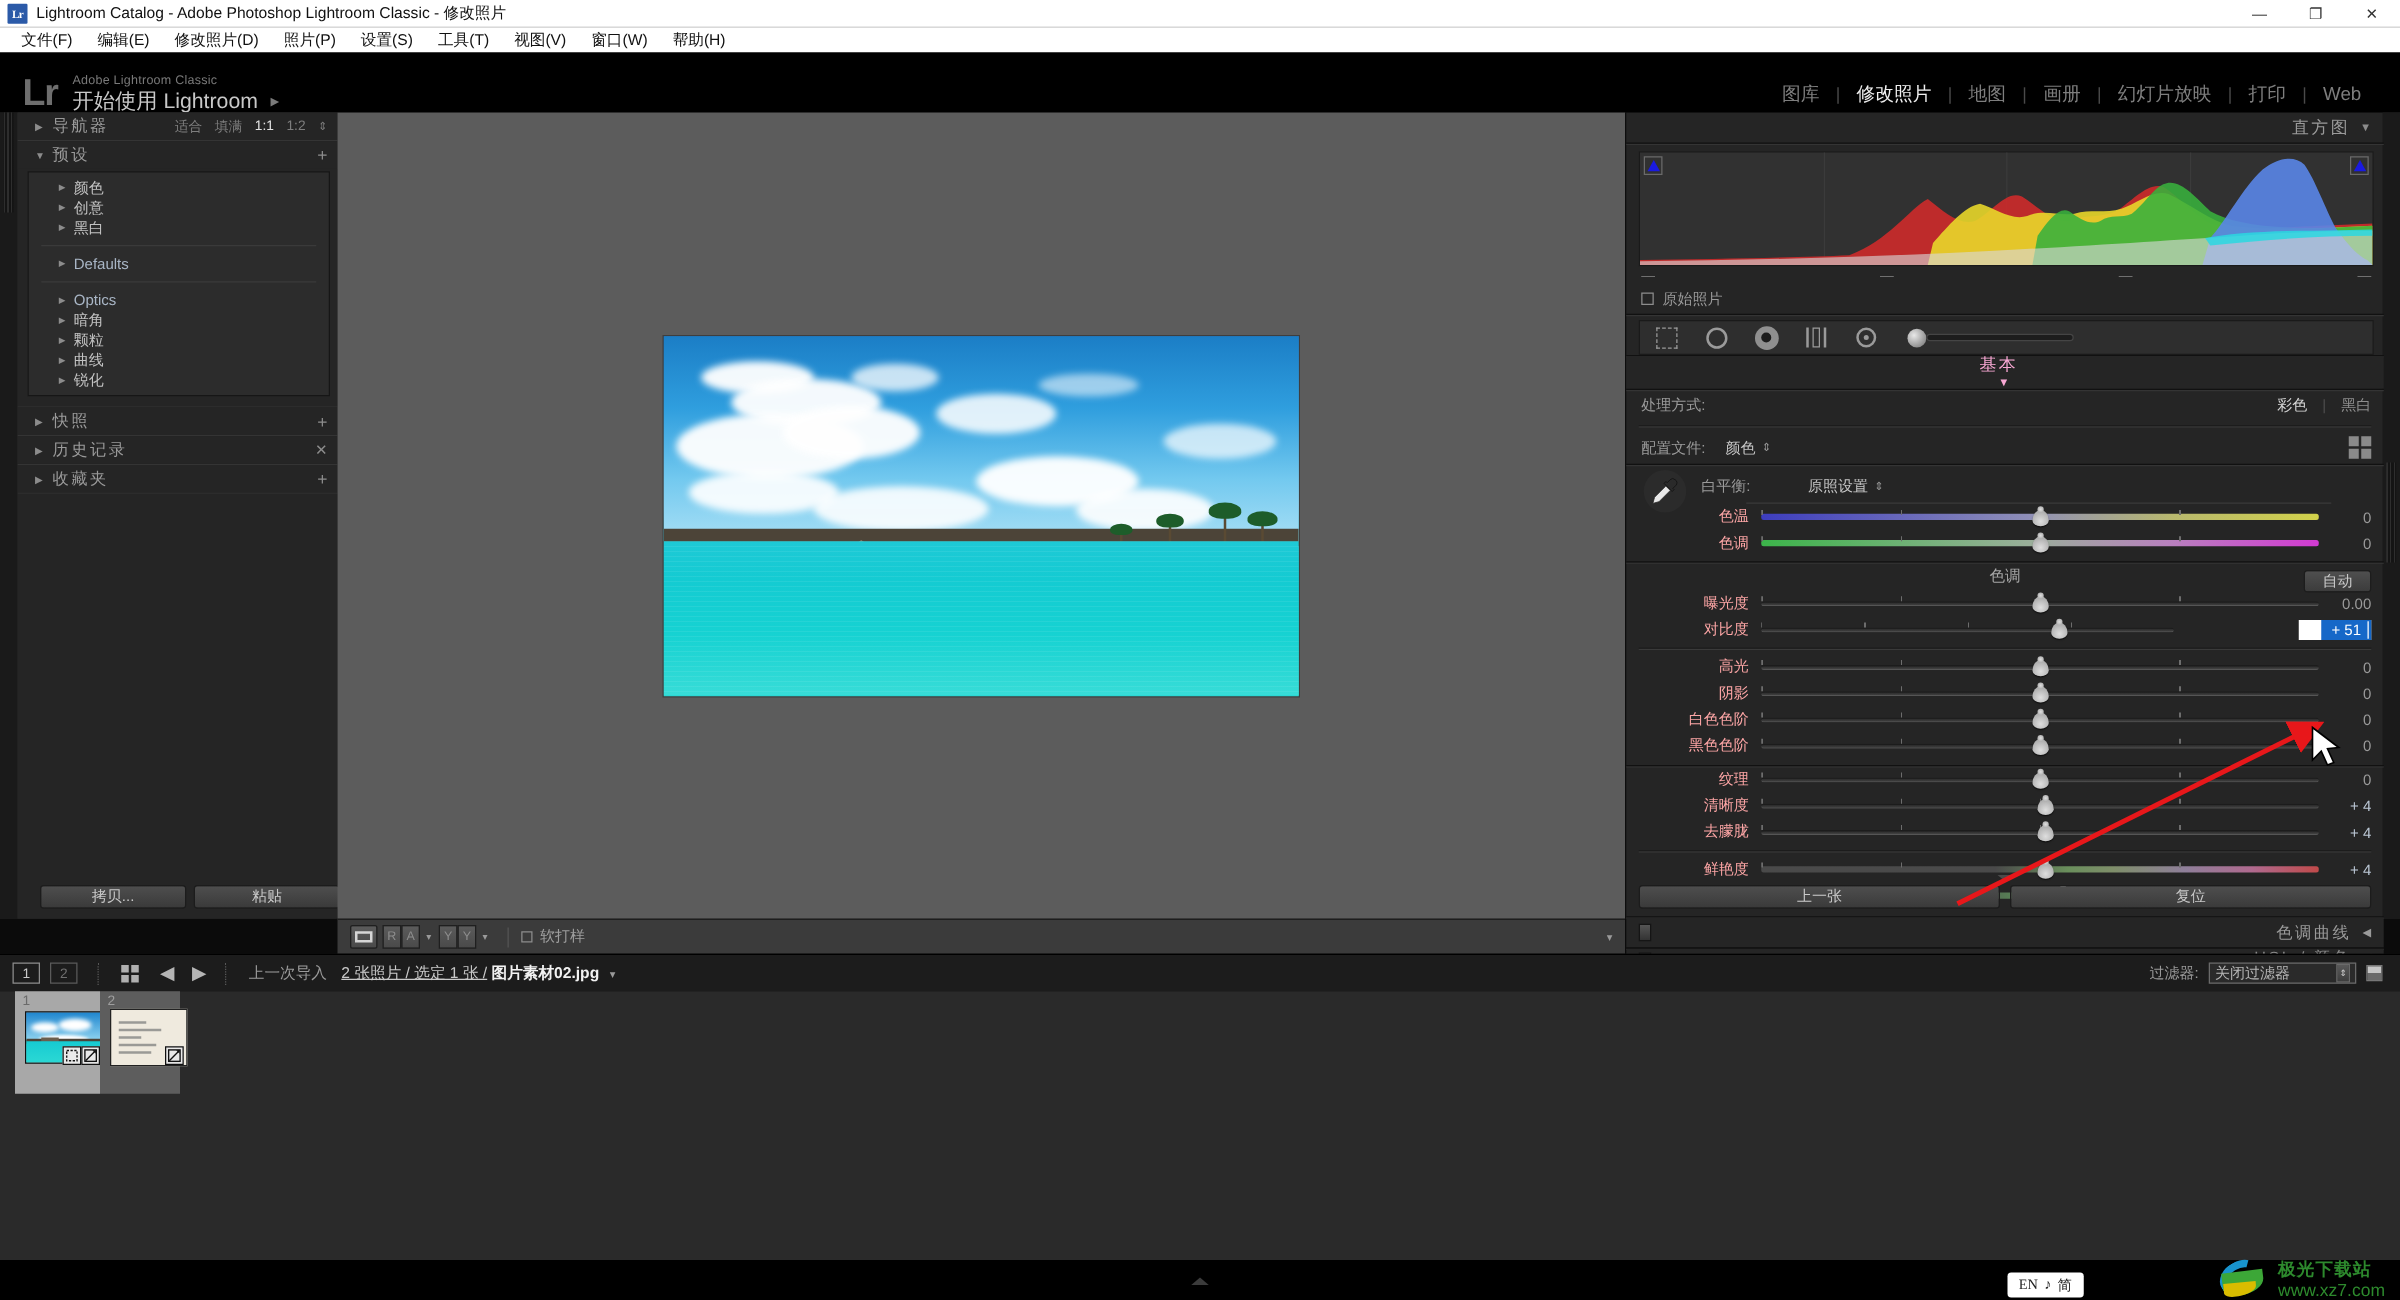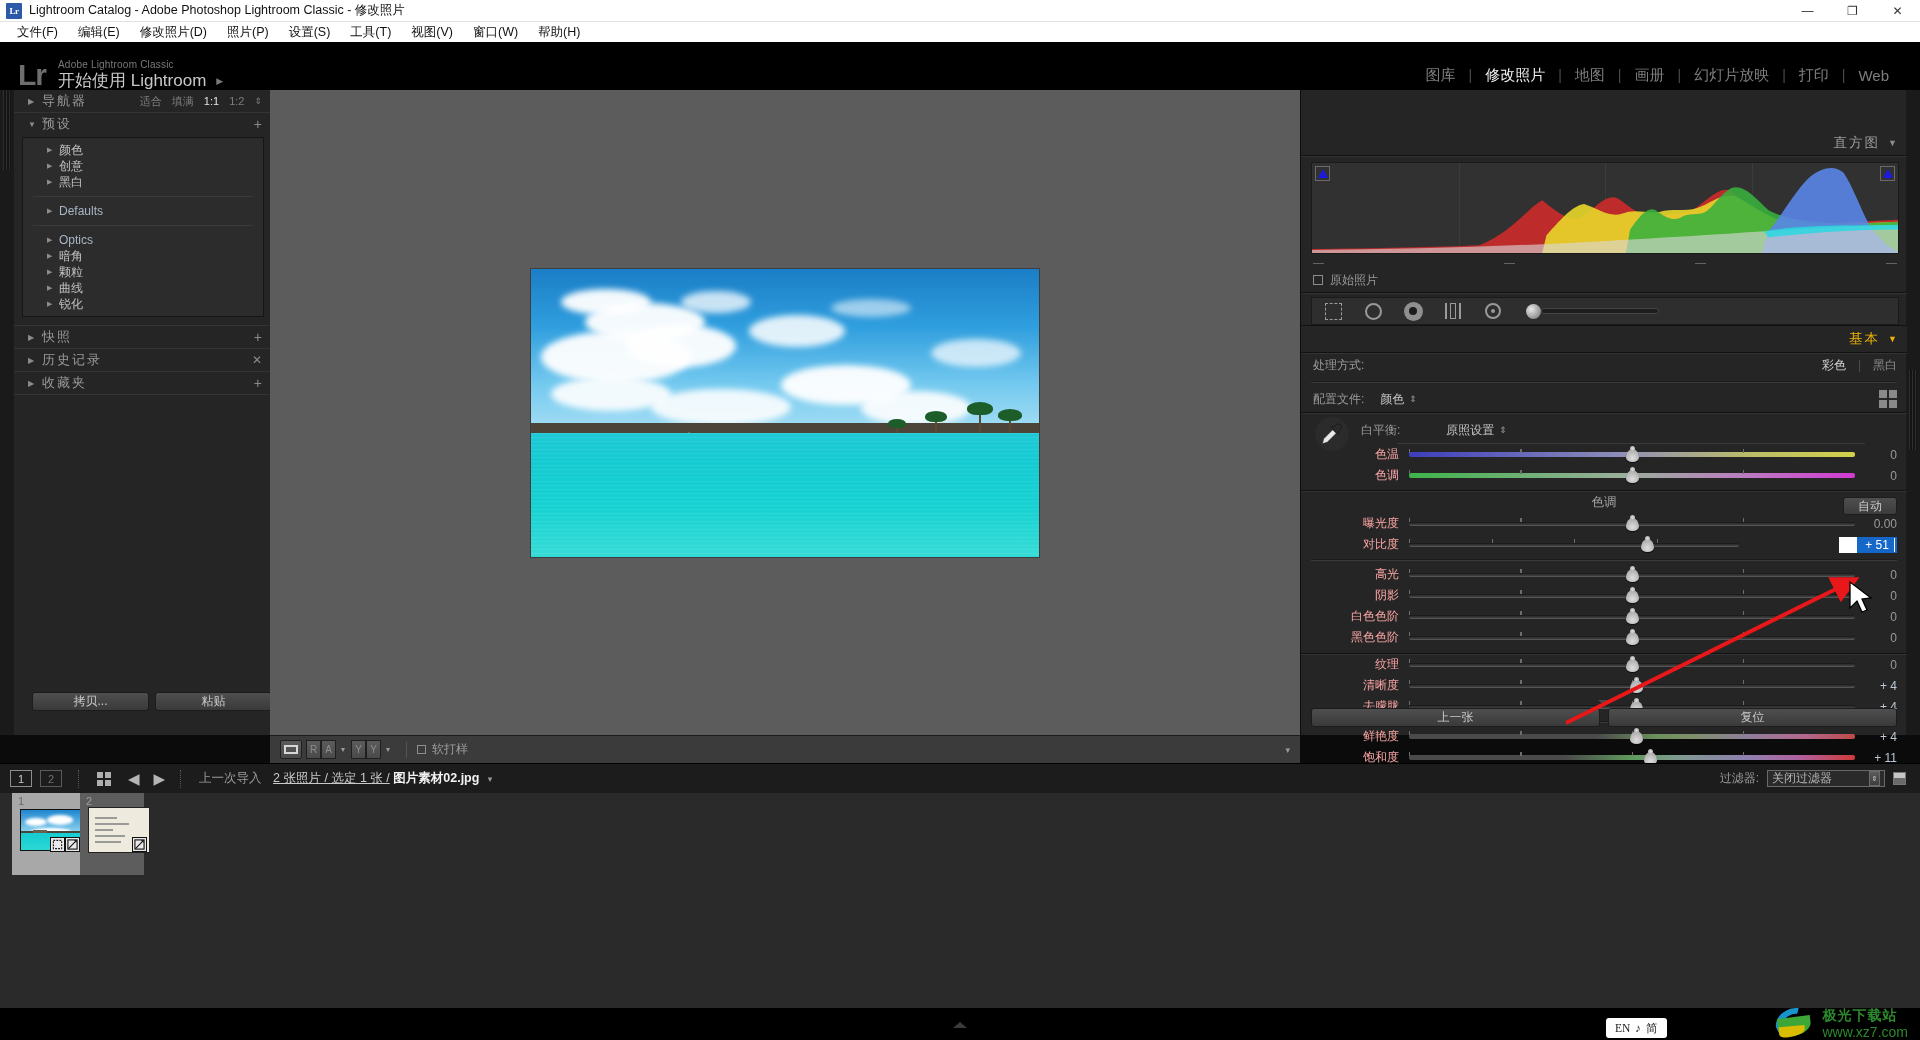--- a/index.html
+++ b/index.html
@@ -83,21 +83,21 @@
   .pnl-head .plus{ margin-left:auto; color:#8c8c8c; font-size:14px; line-height:1; }
   .divider{ height:1px; background:#101010; border-bottom:1px solid #343434; }
 
   .preset-box{ background:#2c2c2c; border:1px solid #161616; margin:2px 6px 0 8px; padding:4px 0; }
   .preset-row{ height:16px; display:flex; align-items:center; padding-left:24px; color:#c2c2c2; font-size:12px; }
   .preset-row .tw{ width:12px; color:#8c8c8c; font-size:7px; }
   .preset-row.en{ color:#a9b6c6; }
   .preset-sep{ height:1px; background:#3a3a3a; margin:6px 10px; }
 
   
-  .lp-btns{ position:absolute; left:18px; bottom:24px; width:240px; display:flex; gap:6px; }
+  .lp-btns{ position:absolute; left:18px; bottom:8px; width:240px; display:flex; gap:6px; }
   .lrbtn{
     flex:1; height:19px; border-radius:3px; border:1px solid #1c1c1c;
     background:linear-gradient(#4e4e4e,#3a3a3a); color:#c9c9c9; font-size:12px;
     display:flex; align-items:center; justify-content:center;
   }
 
   
   .center{
     position:absolute; left:270px; top:90px; width:1030px; height:645px; background:#5c5c5c;
   }
@@ -150,21 +150,21 @@
     position:absolute; right:0; top:0; width:14px; height:645px; background:#1a1a1a;
   }
   .rp-grip:before{
     content:""; position:absolute; left:3px; top:280px; width:8px; height:80px;
     background:repeating-linear-gradient(to right,#2e2e2e 0 1px,#141414 1px 3px);
   }
   .rp-body{ position:absolute; left:0; top:0; width:606px; height:645px; }
 
   .rp-head{
     height:24px; display:flex; align-items:center; justify-content:flex-end;
-    color:#9a9a9a; font-size:13.5px; padding-right:10px; letter-spacing:2px;margin-top:41px;
+    color:#9a9a9a; font-size:13.5px; padding-right:10px; letter-spacing:2px;
   }
   .rp-head .tw{ margin-left:8px; font-size:9px; color:#8c8c8c; letter-spacing:0;}
   .rp-sep{ height:1px;background:#111; box-shadow:0 1px 0 #343434;}
 
   .histo{
     margin:6px 8px 0 10px; height:92px; background:#313131; border:1px solid #1a1a1a; position:relative;
   }
   .hg{ position:absolute; top:0; bottom:0; width:1px; background:#3b3b3b;}
   .clipbox{ position:absolute; top:3px; width:15px;height:15px;border:1px solid #6a6a6a;display:flex;align-items:center;justify-content:center;}
   .clipbox i{ width:0;height:0;border-left:5px solid transparent;border-right:5px solid transparent;border-bottom:9px solid #1a1ae0;}
@@ -184,21 +184,21 @@
   .smallring b{ width:4px;height:4px;border-radius:50%;background:#9a9a9a;display:block;}
   .maskico{ width:16px;height:16px;border-left:2px solid #9a9a9a;border-right:2px solid #9a9a9a;position:relative;}
   .maskico:after{content:"";position:absolute;left:3px;right:3px;top:0;bottom:0;border:1px solid #9a9a9a;}
   .cropico{ width:17px;height:17px;border:1px dashed #9a9a9a; position:relative;}
   .brushbar{ display:flex;align-items:center;gap:0;margin-left:4px;}
   .brushbar .b1{width:15px;height:15px;border-radius:50%;background:radial-gradient(circle at 35% 35%,#e8e8e8,#6d6d6d);}
   .brushbar .b2{width:118px;height:6px;background:#1d1d1d;border:1px solid #454545;border-radius:3px;}
 
   .basic-head{
     height:26px; display:flex;align-items:center;justify-content:flex-end; padding-right:10px;
-    color:#eab308; font-size:13.5px; letter-spacing:2px; background:#252525;
+    color:#f9a8d4; font-size:13.5px; letter-spacing:2px; background:#252525;flex-direction:column;
   }
   .basic-head .tw{ margin-left:8px; font-size:9px; letter-spacing:0;}
 
   .brow{ display:flex; align-items:center; height:21px; padding:0 10px 0 12px; font-size:12px; color:#9a9a9a;}
   .brow .lbl{ width:96px; text-align:right; padding-right:10px; color:#fca5a5;}
   .brow .val{ width:42px; text-align:right; color:#9a9a9a; font-size:12px;}
   .brow .val.pos{ color:#bcc8d6;}
 
   .treat{ display:flex; align-items:center; height:24px; padding:0 10px 0 12px; font-size:12px;}
   .treat .lbl{ color:#9a9a9a;}

